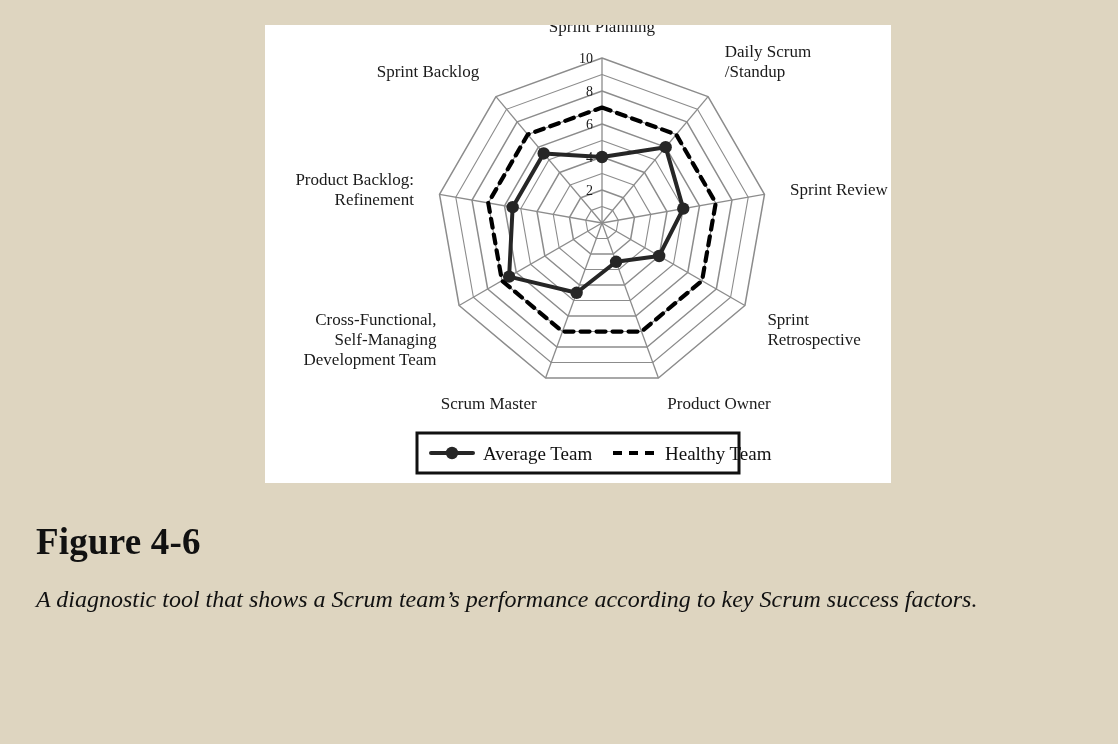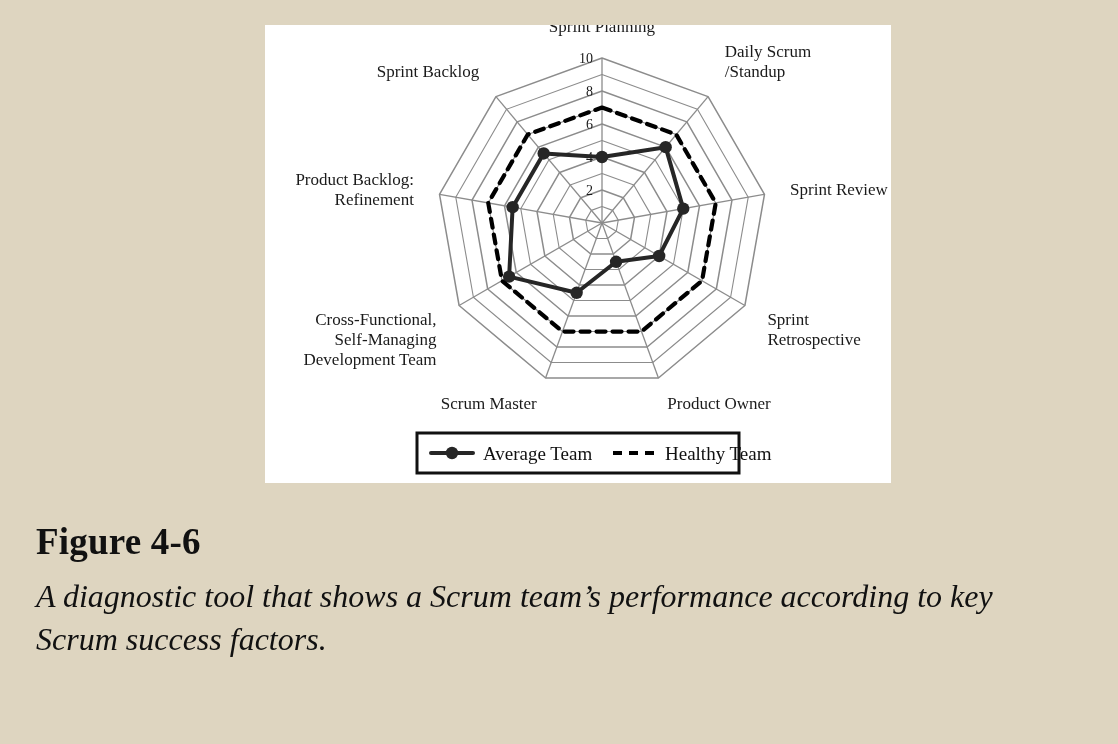--- a/index.html
+++ b/index.html
@@ -46,27 +46,27 @@
     position: absolute;
     left: 36px;
     top: 520px;
     width: 1050px;
   }
   #figure-title {
     font-family: "Liberation Serif", "DejaVu Serif", serif;
     font-weight: bold;
     font-size: 37px;
     color: #111111;
-    margin: 0 0 12px 0;
+    margin: 0 0 20px 0;
     letter-spacing: 0.2px;
   }
   #figure-caption {
     font-family: "Liberation Serif", "DejaVu Serif", serif;
     font-style: italic;
-    font-size: 32px;
+    font-size: 24px;
     line-height: 1.34;
     color: #111111;
     margin: 0;
     max-width: 1020px;
   }
 </style>
 </head>
 <body>
 
 <div id="figure-panel">

